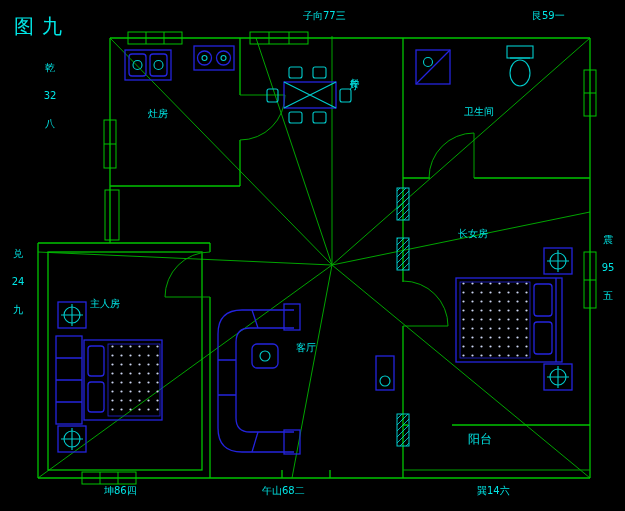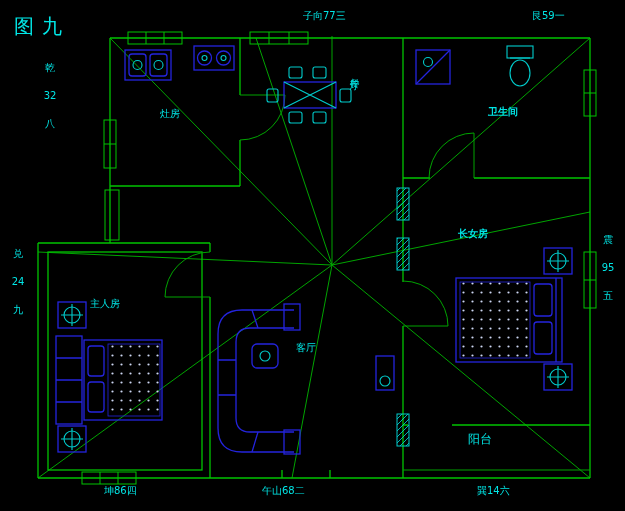--- a/index.html
+++ b/index.html
@@ -227,21 +227,21 @@
   <div class="lbl vcol" style="left:594px;top:226px;">
     <span>震</span>
     <span>95</span>
     <span>五</span>
   </div>
 
   <div class="lbl" style="left:76px;top:483px;margin-left:28px;">坤86四</div>
   <div class="lbl" style="left:262px;top:483px;">午山68二</div>
   <div class="lbl" style="left:477px;top:483px;">巽14六</div>
 
-  <div class="lbl" style="left:160px;top:106px;text-align:right;">灶房</div>
+  <div class="lbl" style="left:148px;top:106px;text-align:right;">灶房</div>
   <div class="lbl vert" style="left:346px;top:70px;">餐厅</div>
-  <div class="lbl" style="left:488px;top:104px;font-weight:bold;">卫生间</div>
-  <div class="lbl" style="left:458px;top:226px;font-weight:bold;">长女房</div>
+  <div class="lbl" style="left:464px;top:104px;">卫生间</div>
+  <div class="lbl" style="left:458px;top:226px;">长女房</div>
   <div class="lbl" style="left:90px;top:296px;">主人房</div>
   <div class="lbl" style="left:296px;top:340px;">客厅</div>
   <div class="lbl small" style="left:468px;top:431px;">阳台</div>
 
 </div>
 
 </body></html>

